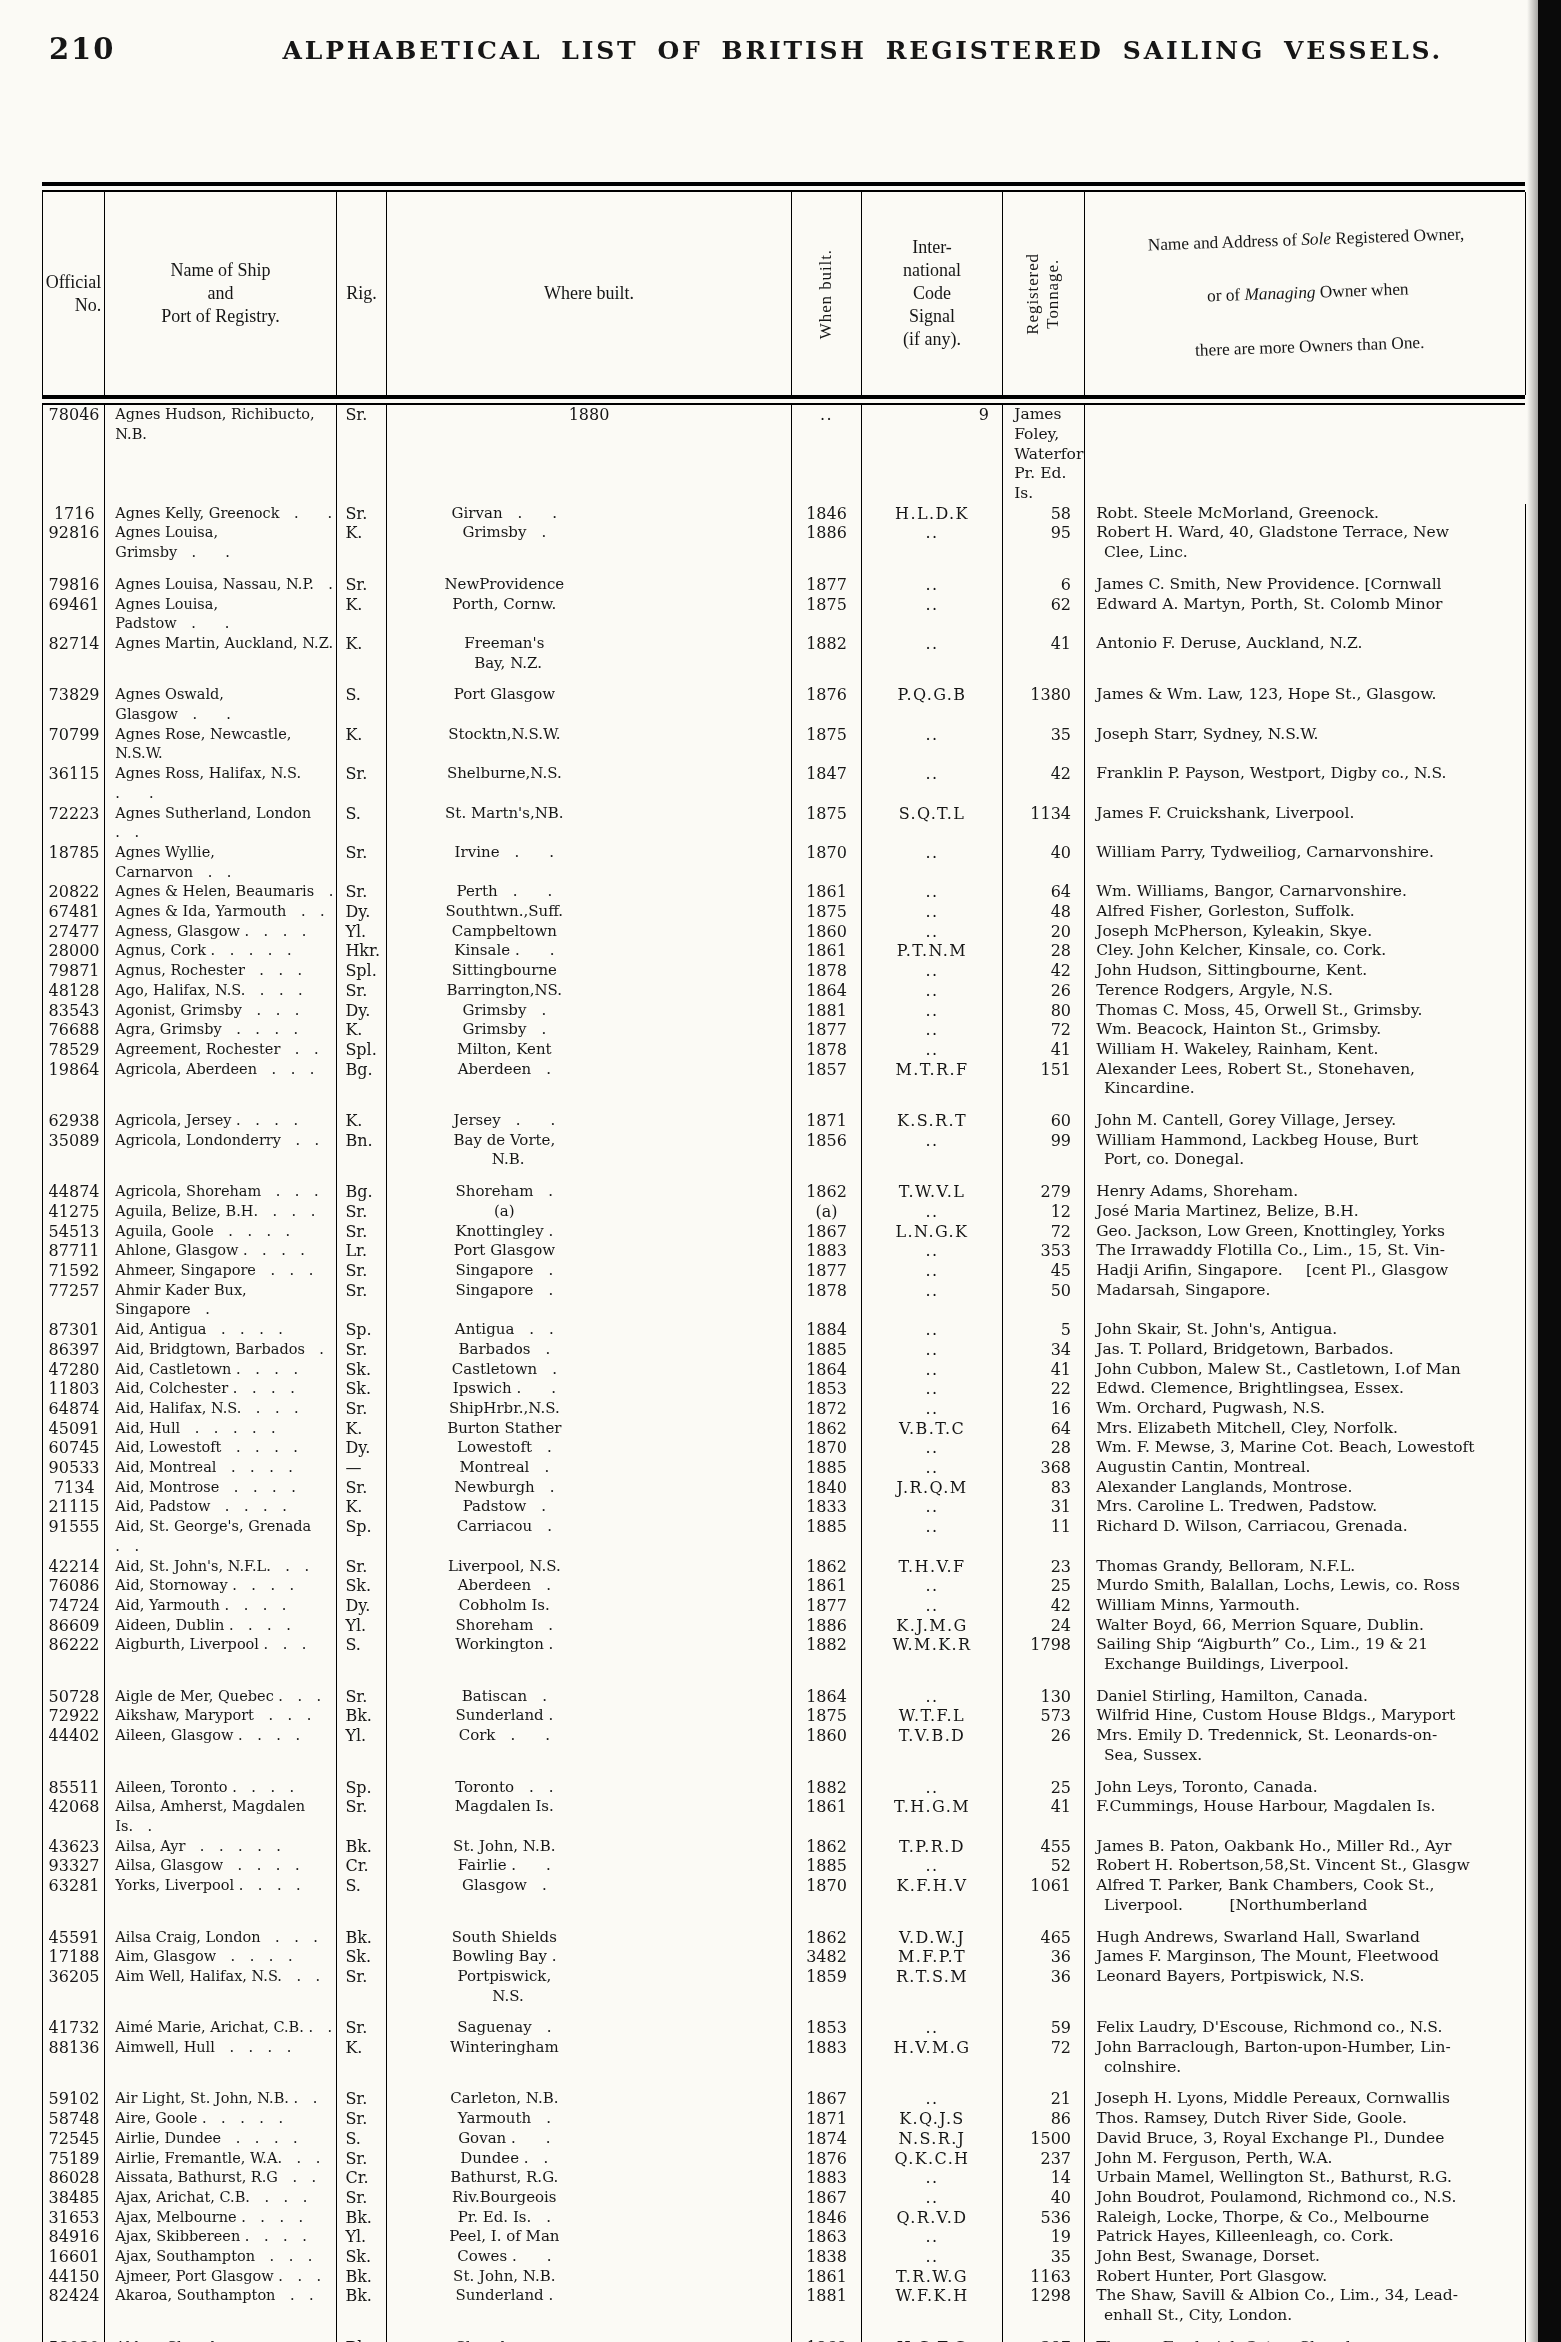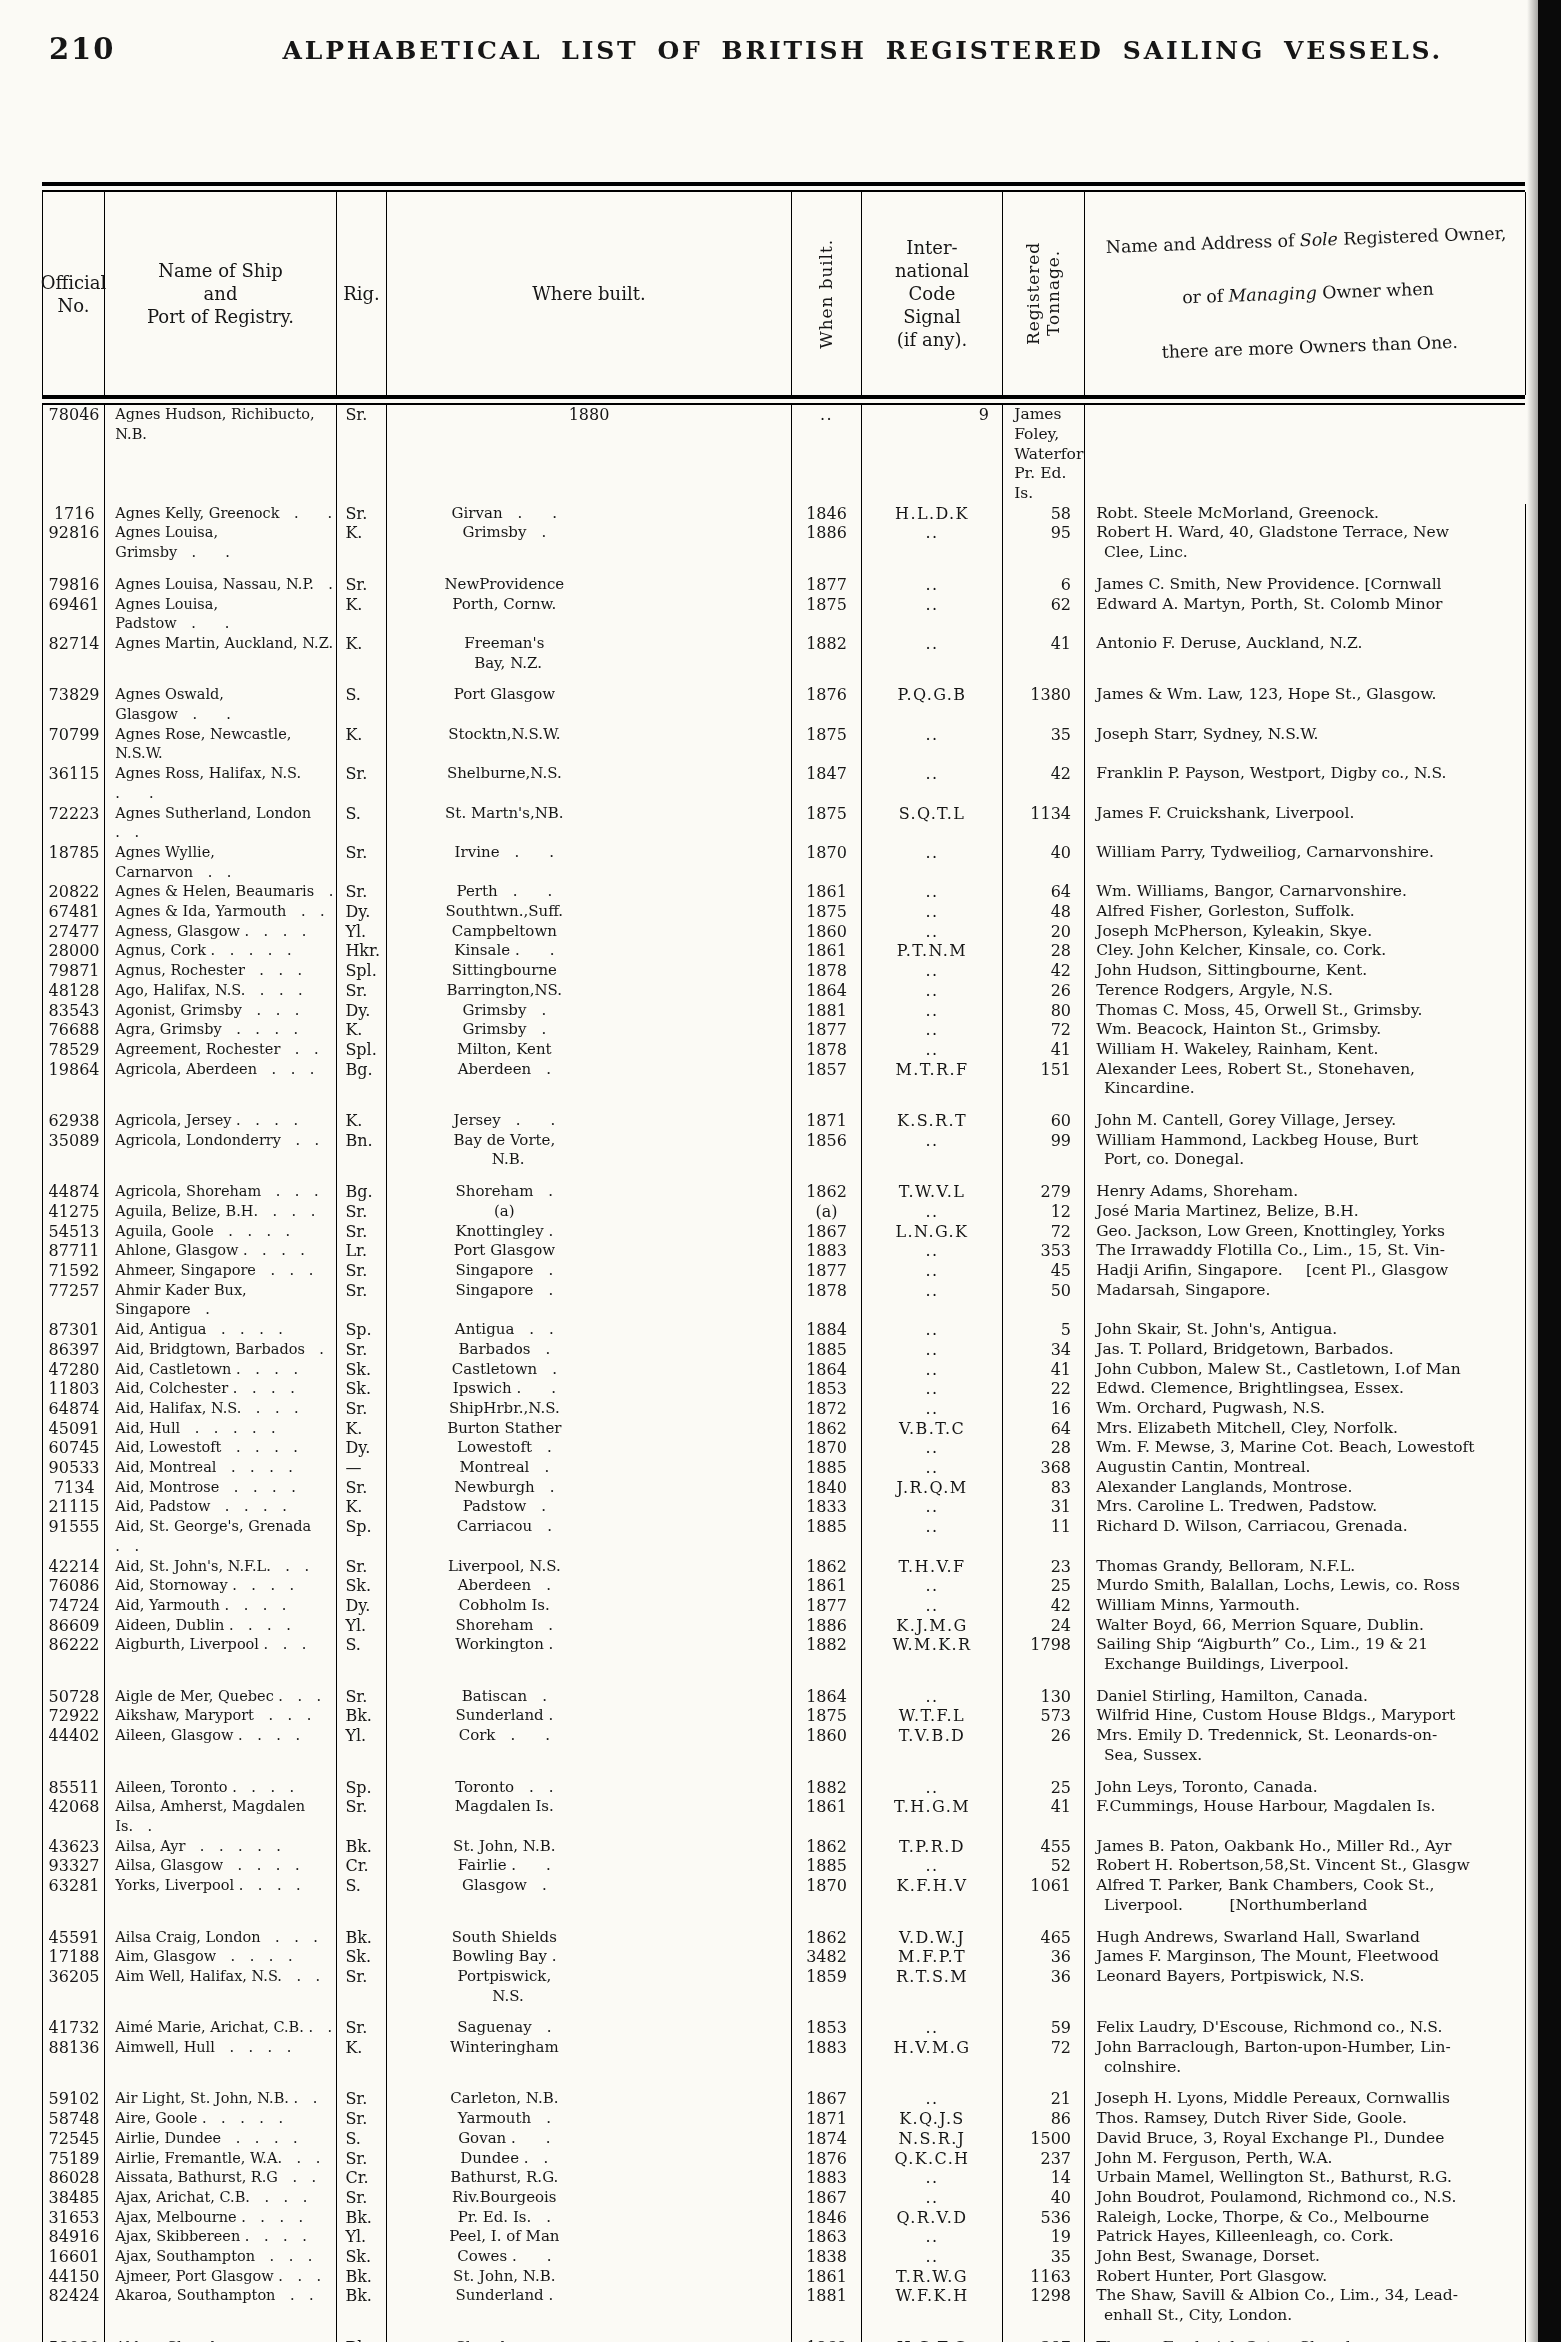--- a/index.html
+++ b/index.html
@@ -12,22 +12,22 @@
   }
   .sheet{position:absolute;inset:0;background:#fbfaf5;padding-left:28px;}
   .pageno{position:absolute;top:32px;left:49px;font-size:29px;font-weight:700;letter-spacing:1.9px;}
   .title{position:absolute;top:36px;left:56px;width:1387px;text-align:right;
          font-size:25px;font-weight:700;letter-spacing:2.8px;word-spacing:7.5px;}
   .tablewrap{position:absolute;top:182px;left:42px;width:1483px;}
   .dbl{height:10.3px;background:linear-gradient(to bottom,#000 0 3.7px,transparent 3.7px 8.4px,#000 8.4px 10.3px);}
   .grid{display:grid;grid-template-columns:63px 232px 50px 405px 70px 141px 82px 441px;}
   .hrow{min-height:120px;}
   .hc{border-right:1.9px solid #000;display:flex;align-items:center;justify-content:center;
-      text-align:center;font-size:18px;line-height:1.28;padding:7.5px 1.9px;white-space:pre-line;}
-  .hc:first-child{border-left:1.9px solid #000;}
+      text-align:center;font-size:18px;line-height:1.28;padding:7.5px 1.9px;white-space:pre-line;font-family:Liberation Serif, serif;}
+  .hc:first-child{border-left:1.9px solid #000;text-align:right;}
   .vert{writing-mode:vertical-rl;transform:rotate(180deg);white-space:pre-line;
         font-size:17px;line-height:1.2;letter-spacing:0.9px;}
   .owner-h{font-size:17.3px;line-height:1.55;transform:rotate(-2deg);padding-left:5.6px;}
   .owner-h i{font-style:italic;}
   .row>.c{border-right:1.9px solid #000;padding:0 5.6px;font-size:16px;line-height:19.7px;
           white-space:pre-line;overflow:hidden;}
   .row>.c:first-child{border-left:1.9px solid #000;}
   .c-no{text-align:right;padding-right:9.4px !important;}
   .c-name{font-size:14.5px !important;padding-left:10.3px !important;padding-right:1.9px !important;}
   .c-rig{padding-left:8.4px !important;}

